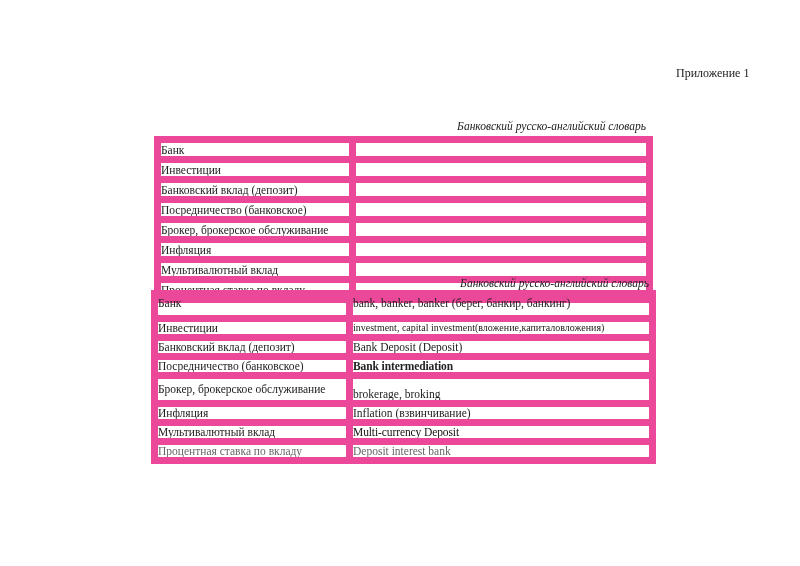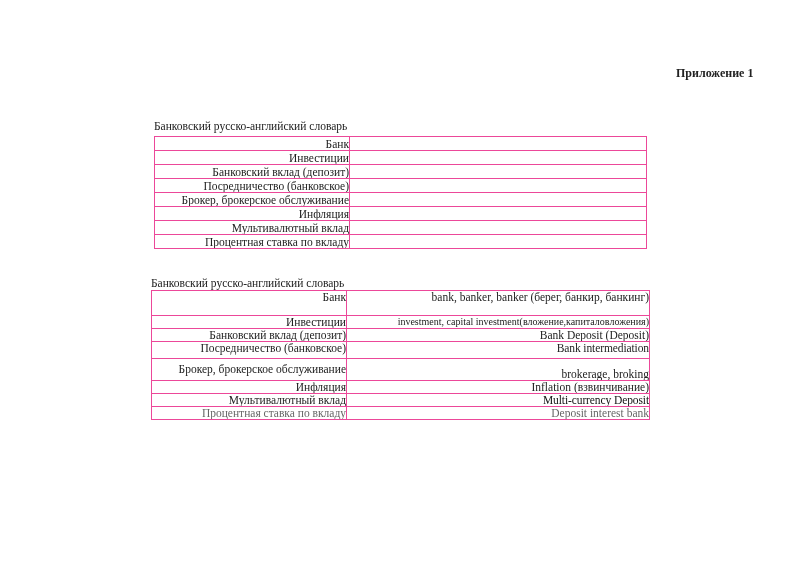--- a/index.html
+++ b/index.html
@@ -3,45 +3,45 @@
 <meta charset="utf-8">
 <style>
   html, body { margin: 0; padding: 0; background: #ffffff; }
   body {
     width: 800px; height: 566px; position: relative; overflow: hidden;
     font-family: "Liberation Serif", "DejaVu Serif", serif;
     color: #111;
   }
   .appendix {
     position: absolute; left: 676px; top: 66px;
-    font-size: 12px; color: #222; font-weight: bold;
+    font-size: 12px; color: #222;
   }
   .caption {
-    position: absolute; font-size: 11.5px; color: #222; text-align: left;
+    position: absolute; font-size: 11.5px; color: #222; text-align: right; font-style: italic;
   }
   .cap1 { left: 154px; width: 492px; top: 120px; }
   .cap2 { left: 151px; width: 498px; top: 277px; }
   table.dict {
     position: absolute; border-collapse: collapse; table-layout: fixed;
     font-size: 11.5px; color: #222;
   }
   table.dict td {
-    border: 1px solid #ec4899; padding: 0; text-align: right;
+    border: 7px solid #ec4899; padding: 0; text-align: left;
     line-height: 12px; white-space: nowrap; overflow: hidden;
   }
   #t1 { left: 154px; top: 136px; width: 492px; }
   #t1 td { height: 13px; }
   #t1 col.c1 { width: 195px; }
   #t1 col.c2 { width: 297px; }
   #t2 { left: 151px; top: 290px; width: 498px; }
   #t2 col.c1 { width: 195px; }
   #t2 col.c2 { width: 303px; }
   #t2 td { vertical-align: top; }
   .gray { color: #666; }
-  .bold { font-weight: normal; letter-spacing: -0.1px; }
+  .bold { font-weight: bold; letter-spacing: -0.1px; }
 </style>
 </head>
 <body>
 
 <div class="appendix">Приложение 1</div>
 
 <div class="caption cap1">Банковский русско-английский словарь</div>
 <table class="dict" id="t1">
   <colgroup>
       <col class="c1">

